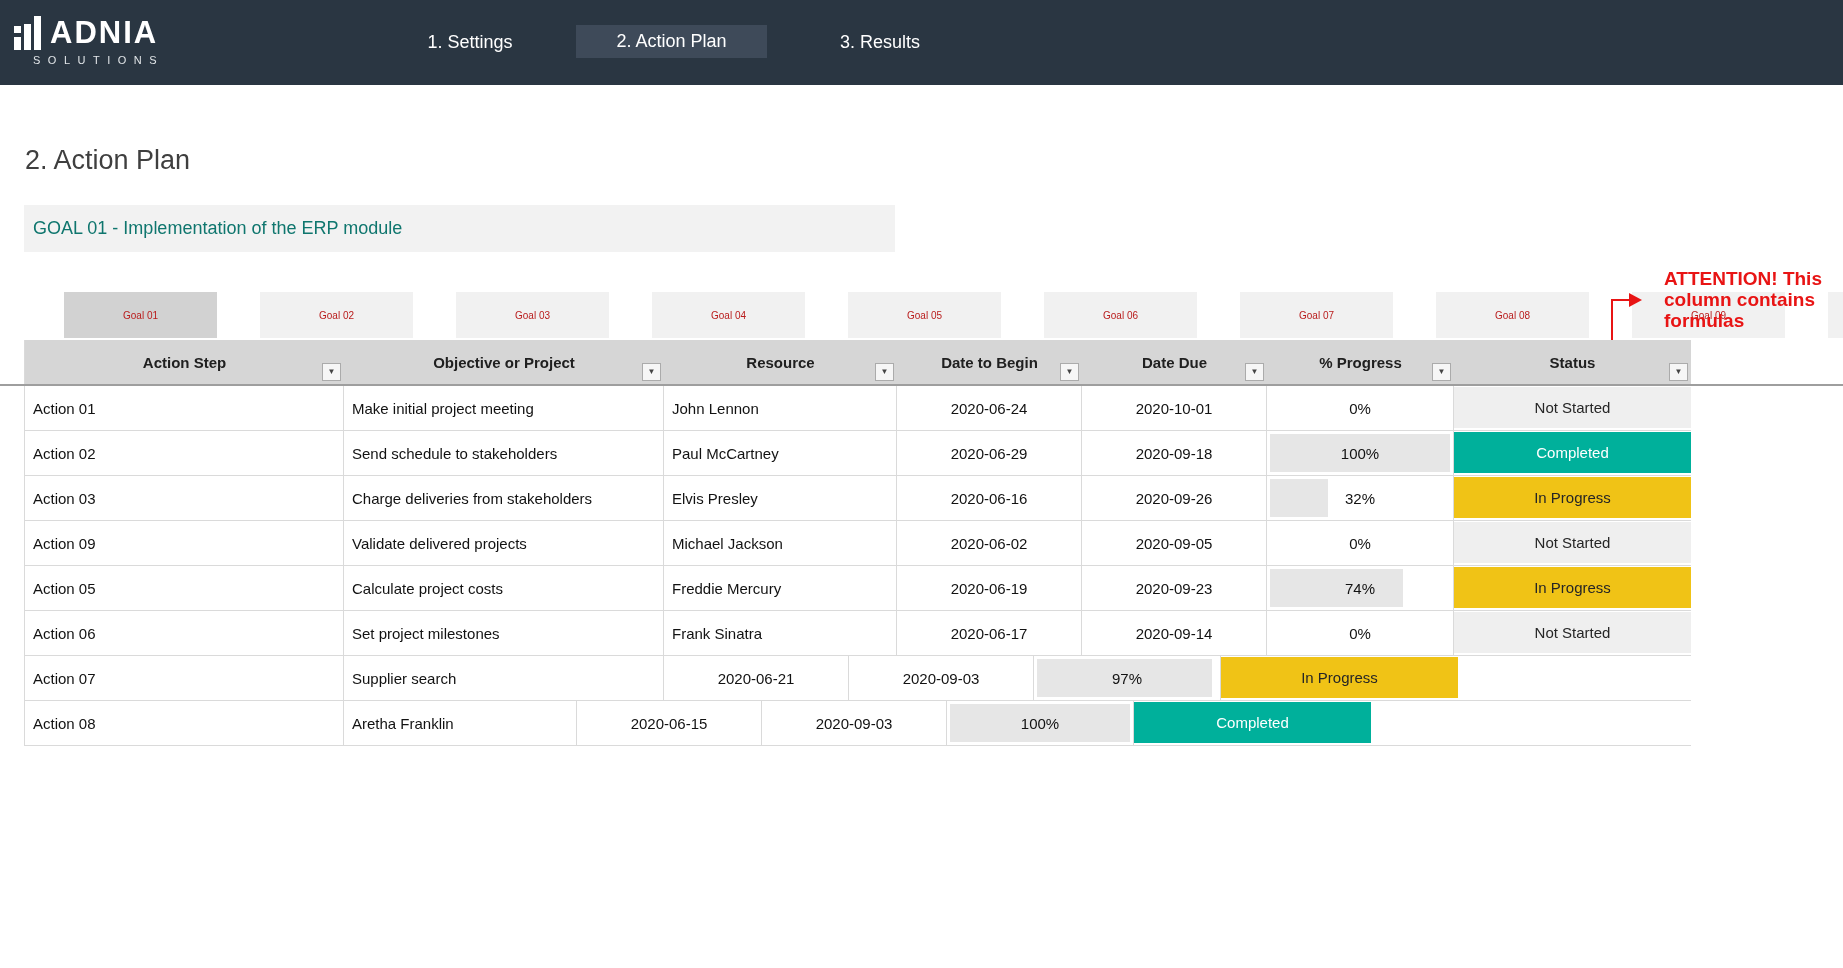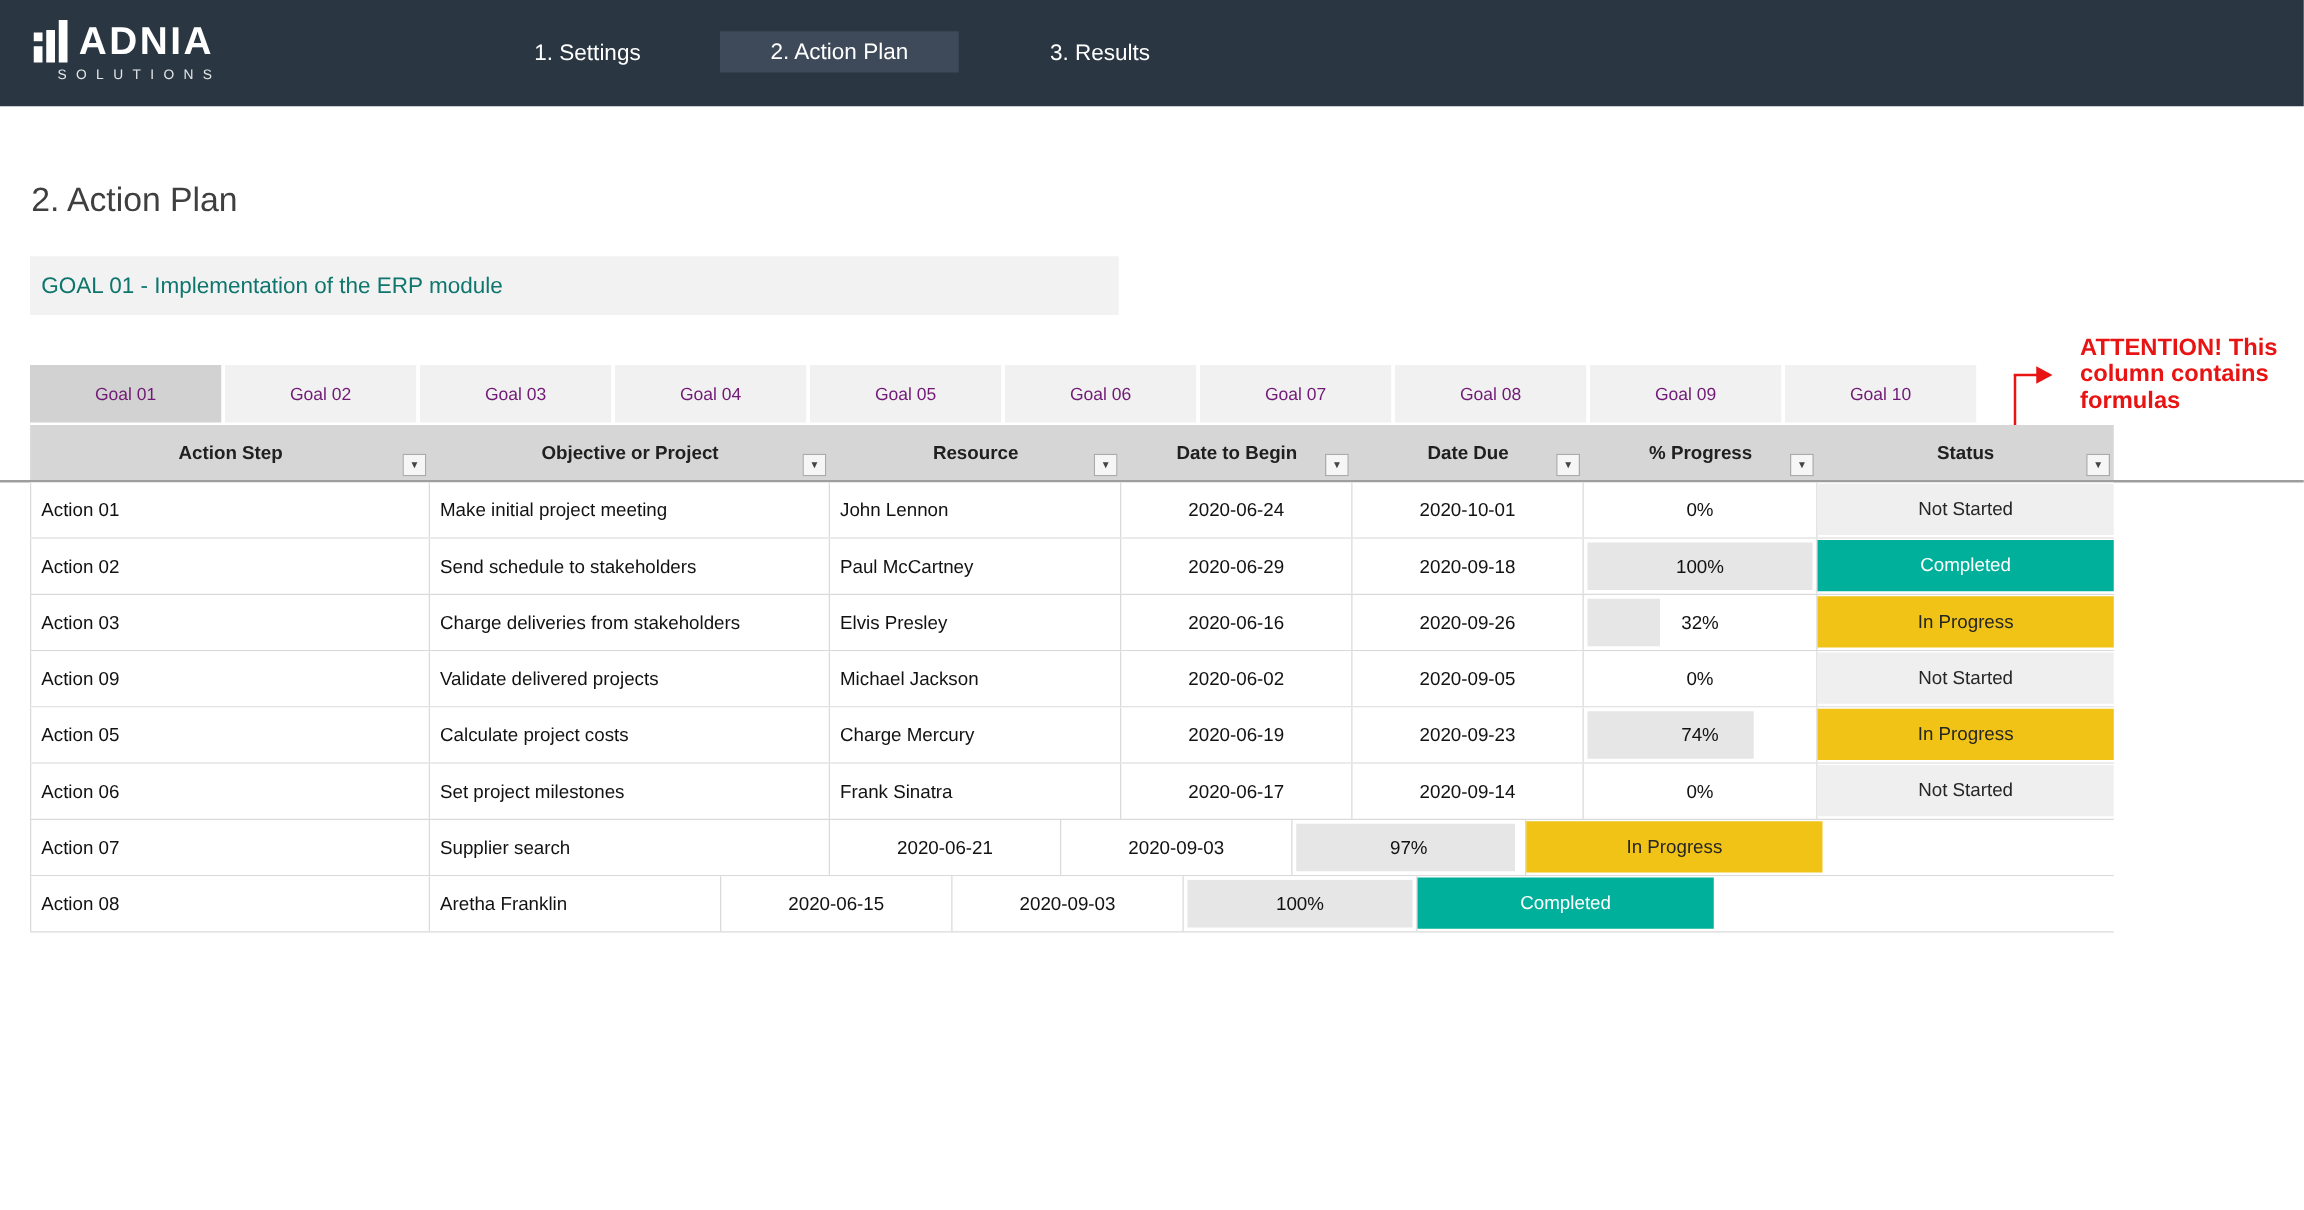--- a/index.html
+++ b/index.html
@@ -2,21 +2,21 @@
 <html><head>
 <meta charset="utf-8">
 <style>
   html,body{margin:0;padding:0;}
   body{
     width:1843px;height:968px;position:relative;overflow:hidden;
     background:#ffffff;font-family:"Liberation Sans",sans-serif;
   }
   
   .topbar{position:absolute;left:0;top:0;width:1843px;height:85px;background:var(--c-topbar);}
-  .logo{position:absolute;left:27px;top:16px;cursor:default;}
+  .logo{position:absolute;left:14px;top:16px;cursor:default;}
   .logo-row{display:flex;align-items:flex-end;gap:9px;}
   .logo-icon{display:flex;align-items:flex-end;gap:3px;height:34px;}
   .logo-icon .colA{display:flex;flex-direction:column;align-items:center;}
   .logo-icon .sq{width:7px;height:7px;background:#fff;margin-bottom:4px;}
   .logo-icon .b1{width:7px;height:13px;background:#fff;}
   .logo-icon .b2{width:7px;height:26px;background:#fff;}
   .logo-icon .b3{width:7px;height:34px;background:#fff;}
   .brand{color:#fff;font-weight:bold;font-size:31px;line-height:34px;letter-spacing:2px;}
   .brand-sub{color:#e2e6e9;font-size:11px;letter-spacing:7.5px;margin-top:4px;margin-left:19px;}
   .nav-item{position:absolute;display:flex;align-items:center;justify-content:center;
@@ -24,21 +24,21 @@
   .nav-item.n0{left:406px;width:128px;}
   .nav-item.n1{left:576px;width:191px;top:25px;height:33px;background:var(--c-nav-active);}
   .nav-item.n2{left:824px;width:112px;}
   
   .page-title{position:absolute;left:25px;top:144px;font-size:27px;line-height:32px;color:#3f3f3f;}
   .banner{position:absolute;left:24px;top:205px;width:871px;height:47px;background:var(--c-banner);
     display:flex;align-items:center;box-sizing:border-box;padding-left:9px;font-size:18px;color:#0f766e;}
   
   .tabs{position:absolute;left:24px;top:292px;height:46px;display:flex;gap:3px;}
   .tab{width:153px;height:46px;background:var(--c-tab-bg);display:flex;align-items:center;justify-content:center;
-    font-size:14px;color:#701a75;cursor:pointer;}
+    font-size:10px;color:#b91c1c;cursor:pointer;margin-left:40px;}
   .tab.active{background:var(--c-tab-active);}
   
   .attention{position:absolute;left:1664px;top:268px;width:162px;text-align:left;
     color:var(--c-red);font-size:19px;font-weight:700;line-height:21px;}
   .arrow-v{position:absolute;left:1611px;top:300px;width:2px;height:40px;background:var(--c-red);}
   .arrow-h{position:absolute;left:1611px;top:299px;width:19px;height:2px;background:var(--c-red);}
   .arrow-head{position:absolute;left:1629px;top:293px;width:0;height:0;
     border-left:13px solid var(--c-red);border-top:7px solid transparent;border-bottom:7px solid transparent;}
   
   .rule{position:absolute;left:0;top:384px;width:1843px;height:2px;background:#9e9e9e;}
@@ -215,21 +215,21 @@
         <div class="td w5">
           <div class="plabel">0%</div>
         </div>
         <div class="td w6">
           <div class="status-inner" style="background: rgb(239, 239, 239); color: rgb(38, 38, 38);">Not Started</div>
         </div>
       </div>
       <div class="trow">
         <div class="td left w0">Action 05</div>
         <div class="td left w1">Calculate project costs</div>
-        <div class="td left w2">Charge Mercury</div>
+        <div class="td left w2">Freddie Mercury</div>
         <div class="td center w3">2020-06-19</div>
         <div class="td center w4">2020-09-23</div>
         <div class="td w5">
           <div class="pbar" style="width: calc(74% - 4.44px);"></div>
           <div class="plabel">74%</div>
         </div>
         <div class="td w6">
           <div class="status-inner" style="background: rgb(240, 195, 22); color: rgb(38, 38, 38);">In Progress</div>
         </div>
       </div>

